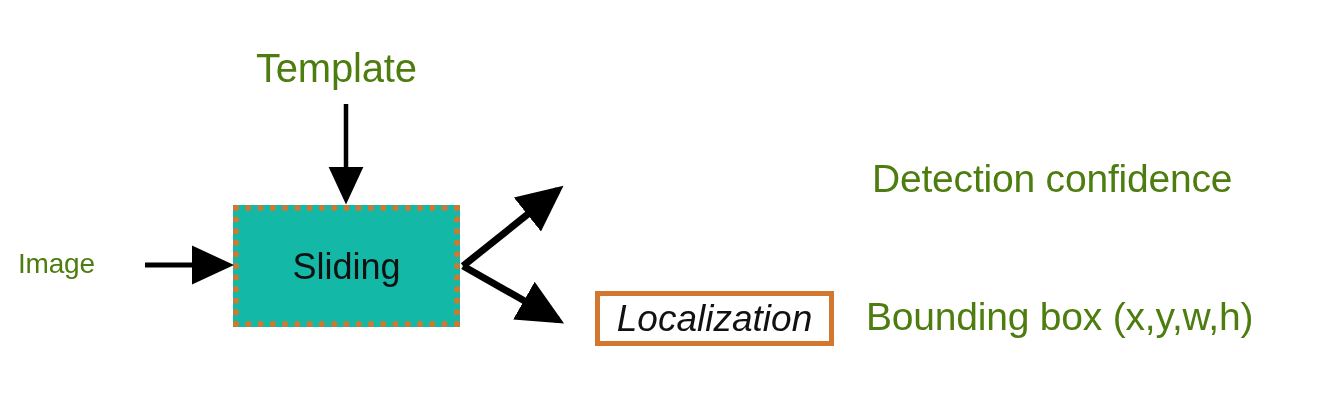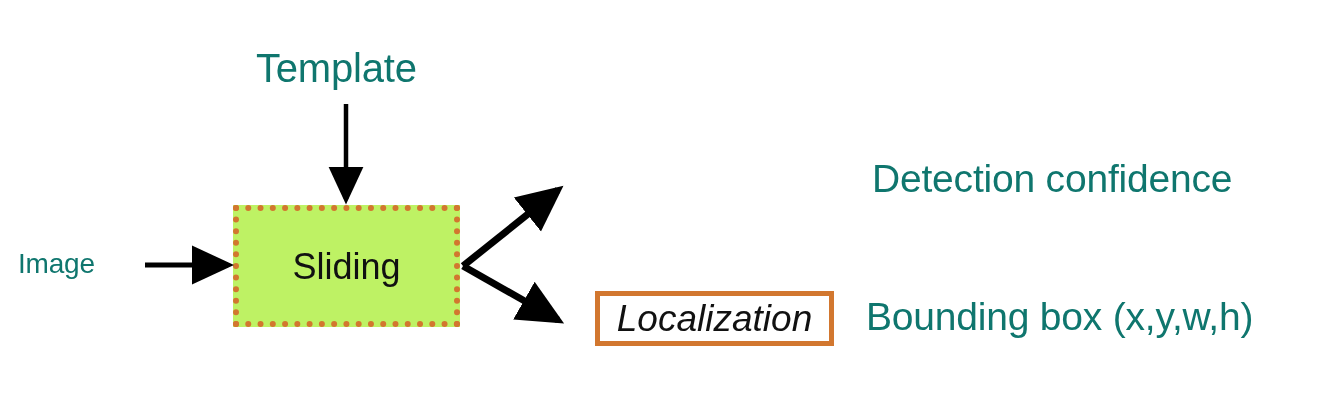--- a/index.html
+++ b/index.html
@@ -18,21 +18,21 @@
     width: 1336px;
     height: 400px;
     background: #ffffff;
     overflow: hidden;
   }
 
   
   .text-label {
     position: absolute;
     white-space: nowrap;
-    color: #0f766e;
+    color: #4d7c0f;
     font-weight: 400;
     letter-spacing: -0.2px;
   }
 
   #label-template {
     left: 256px;
     top: 44px;
     font-size: 40px;
     line-height: 48px;
   }
@@ -60,21 +60,21 @@
 
   
   #node-sliding-window {
     position: absolute;
     left: 233px;
     top: 205px;
     width: 227px;
     height: 122px;
     box-sizing: border-box;
     border: 6px dotted #D2772F;
-    background: #bef264;
+    background: #14b8a6;
     display: flex;
     flex-direction: column;
     align-items: center;
     justify-content: center;
   }
   #node-sliding-window .nodeline {
     font-size: 36px;
     line-height: 53px;
     color: #111111;
     white-space: nowrap;

